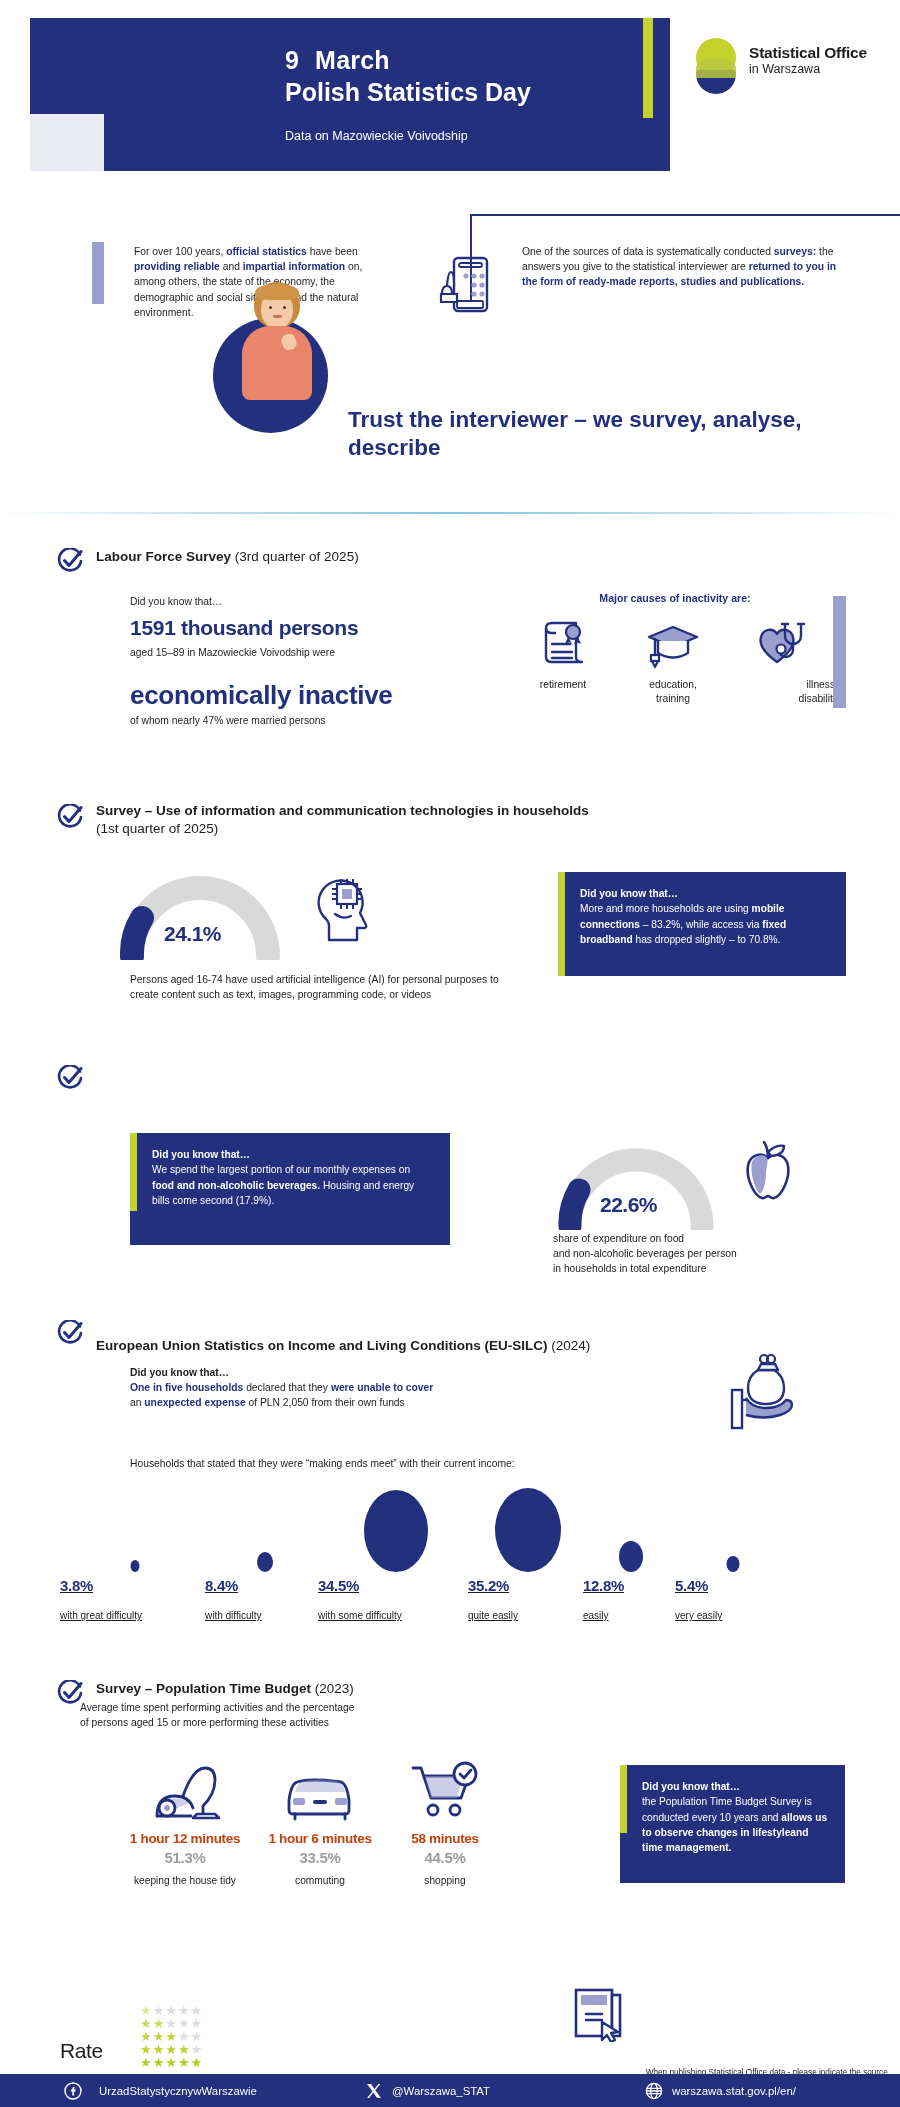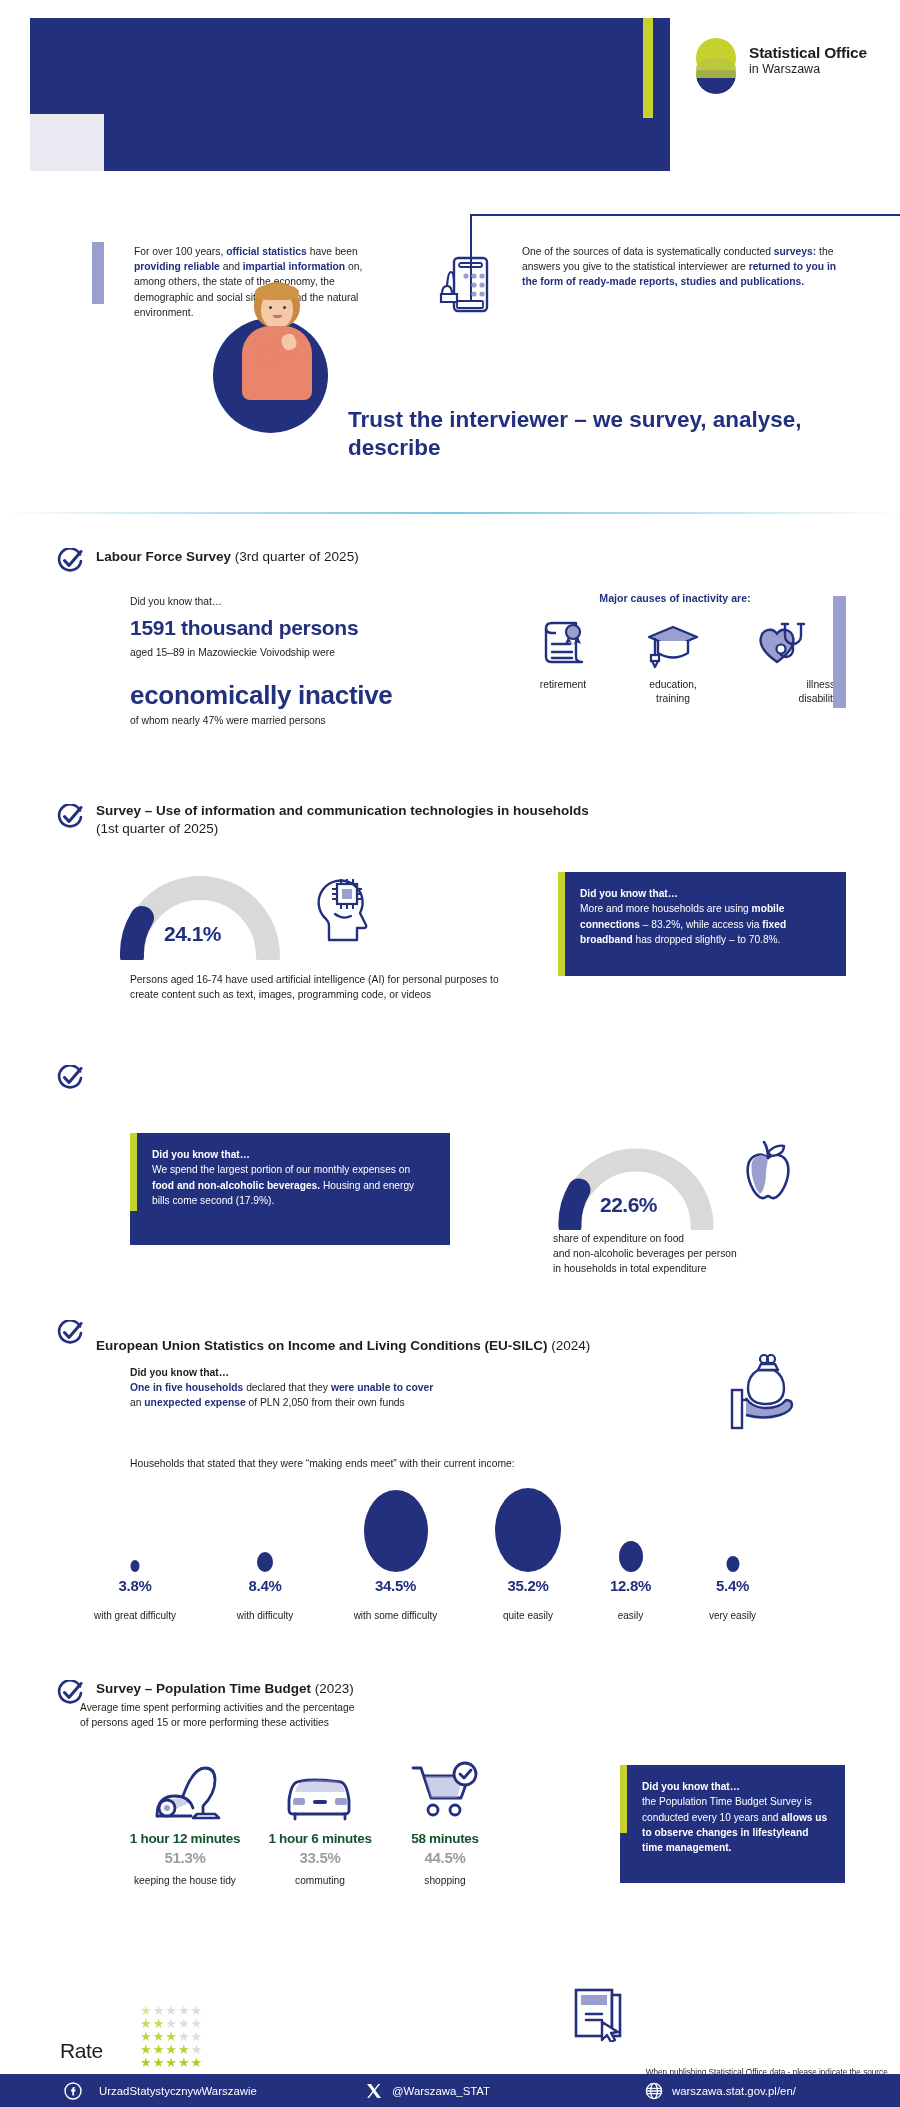--- a/index.html
+++ b/index.html
@@ -78,30 +78,30 @@
   .gauge .val{position:absolute;font-size:21px;font-weight:bold;color:#22307e;letter-spacing:-.5px;}
 
   
   .dyk{position:absolute;background:#22307e;color:#fff;}
   .dyk .lime{position:absolute;left:0;top:0;width:7px;height:100%;background:#c5d22d;}
   .dyk .tx{position:absolute;left:22px;top:14px;font-size:10.2px;line-height:1.5;}
   .dyk .tx b{font-weight:bold;}
 
   
   .bub-wrap{position:absolute;left:60px;top:1490px;width:800px;height:150px;}
-  .bub-col{position:absolute;text-align:center;}
+  .bub-col{position:absolute;text-align:left;text-decoration:underline;}
   .bub-area{position:relative;height:82px;}
   .bub{position:absolute;left:50%;bottom:0;transform:translateX(-50%);border-radius:50%;background:#22307e;}
   .bub-val{font-size:15px;font-weight:bold;color:#22307e;margin-top:5px;letter-spacing:-.3px;}
   .bub-lab{font-size:10px;color:#1d1d1b;margin-top:16px;}
 
   
   .tb-col{position:absolute;text-align:center;width:150px;}
   .tb-ic{height:62px;display:flex;align-items:flex-end;justify-content:center;}
-  .tb-time{font-size:13.5px;font-weight:bold;color:#14532d;margin-top:9px;letter-spacing:-.3px;}
+  .tb-time{font-size:13.5px;font-weight:bold;color:#c2410c;margin-top:9px;letter-spacing:-.3px;}
   .tb-pct{font-size:15px;font-weight:bold;color:#9d9d9c;margin-top:3px;letter-spacing:-.3px;}
   .tb-lab{font-size:10.2px;color:#1d1d1b;margin-top:9px;}
 
   
   .rate{position:absolute;left:60px;top:1999px;width:220px;height:80px;}
   .rate-word{position:absolute;left:0;top:40px;font-size:21px;color:#1d1d1b;letter-spacing:-.4px;}
   .rate-sub{position:absolute;left:2px;top:64px;font-size:8px;color:#1d1d1b;margin-top:36px;}
   .stars{position:absolute;left:80px;top:2px;}
   .strow{height:13px;white-space:nowrap;}
   .st{font-size:13px;line-height:13px;letter-spacing:1px;}
@@ -121,20 +121,27 @@
 
   <div class="header">
     <div class="hdr-blue"></div>
     <div class="hdr-photo-clip">
       <div class="ph"></div>
       <div class="scr" style="left:48px;top:18px;width:52px;height:96px;"></div>
       <div class="scr" style="left:104px;top:10px;width:74px;height:112px;background:rgba(255,255,255,.9);"></div>
 
       <div class="hdr-mask"></div>
     </div>
+    <div class="hdr-texts">
+      <div class="hdr-date">
+        <span class="d">9</span><span>March</span>
+      </div>
+      <div class="hdr-title">Polish Statistics Day</div>
+      <div class="hdr-sub">Data on Mazowieckie Voivodship</div>
+    </div>
   </div>
   <div class="hdr-lime"></div>
 
   <div class="logo">
     <div class="logo-mark">
       <div class="c-lime"></div>
         <div class="c-navy"></div>
         <div class="c-ov"></div>
     </div>
     <div class="logo-txt">

